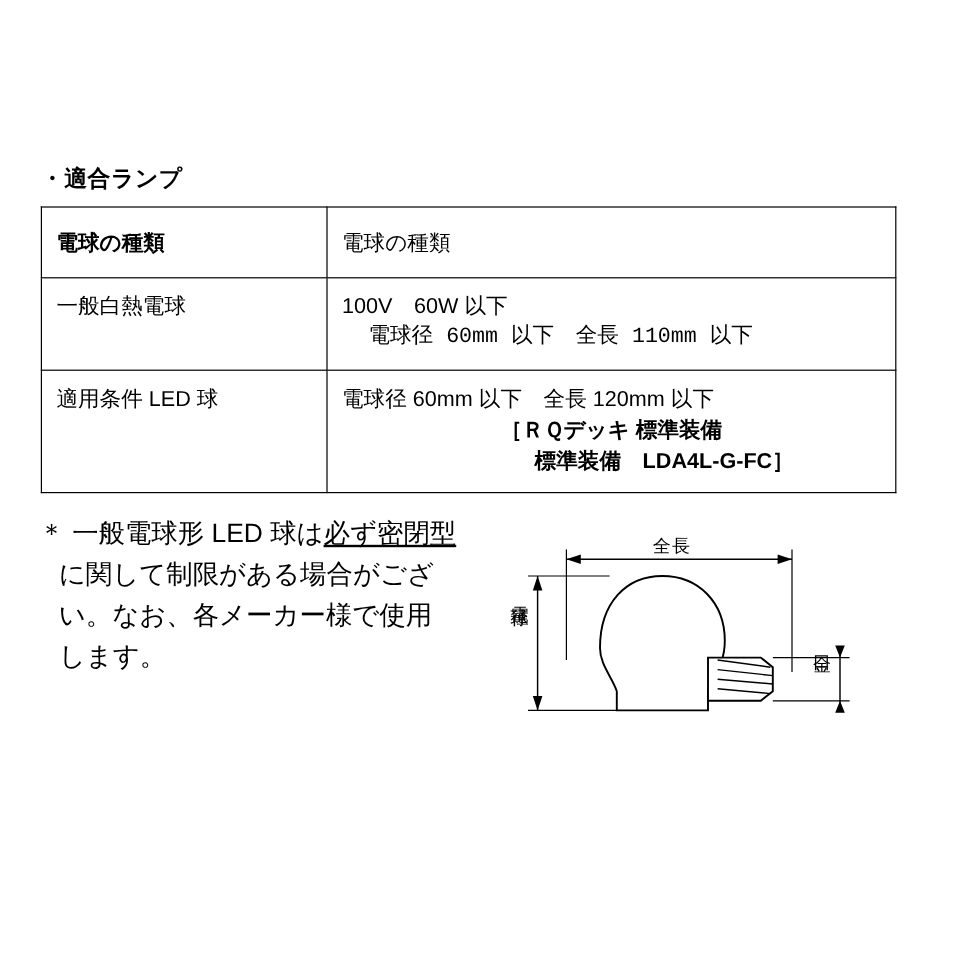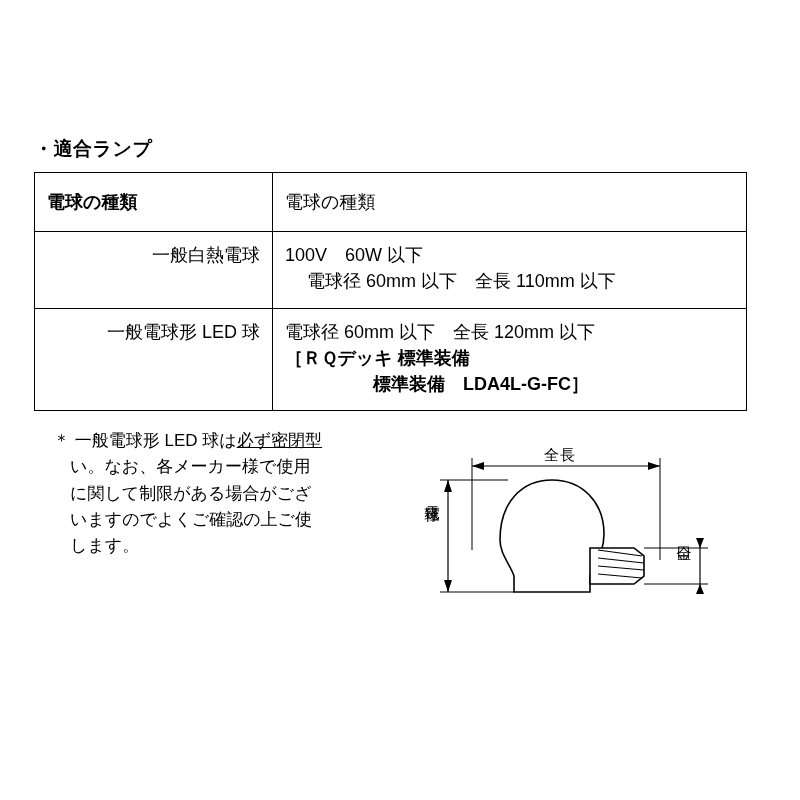--- a/index.html
+++ b/index.html
@@ -48,45 +48,45 @@
   }
   .col-a { width: 238px; }
   .col-b { width: 474px; }
 
   .cell-inner {
     padding: 10px 12px 10px 12px;
     font-size: 18px;
     line-height: 1.45;
   }
   .cell-center {
-    text-align: right;
+    text-align: left;
   }
   .row-head .cell-inner {
     padding-top: 16px;
     padding-bottom: 16px;
   }
   .row-head td:first-child .cell-inner {
     text-align: left;
     font-weight: bold;
   }
   .row1 .cell-inner { padding-top: 10px; padding-bottom: 14px; }
   .row2 .cell-inner { padding-top: 10px; padding-bottom: 12px; }
 
   .line { display: block; white-space: pre; }
-  .bold { font-weight: bold; }
-  .indent-1 { padding-left: 22px; }
+  .bold { font-weight: bold; text-align: center; }
+  .indent-1 { padding-left: 22px; font-family: Liberation Mono, monospace; }
   .indent-2 { padding-left: 88px; }
 
   
   .note {
     position: absolute;
-    left: 53px;
+    left: 32px;
     top: 428px;
     width: 360px;
-    font-size: 17px;
+    font-size: 22px;
     line-height: 1.55;
   }
   .note .nline { display: block; white-space: pre; }
   .underline { text-decoration: underline; }
   .note-hang { padding-left: 17px; }
 
   
   .diagram {
     position: absolute;
     left: 412px;
@@ -137,38 +137,37 @@
         <td>
           <div class="cell-inner">
             <span class="line">100V　60W 以下</span>
             <span class="line indent-1">電球径 60mm 以下　全長 110mm 以下</span>
           </div>
         </td>
       </tr>
 
       <tr class="row2">
         <td>
-          <div class="cell-inner cell-center">一般電球形 LED 球</div>
+          <div class="cell-inner cell-center">適用条件 LED 球</div>
         </td>
         <td>
           <div class="cell-inner">
             <span class="line">電球径 60mm 以下　全長 120mm 以下</span>
             <span class="line bold">［ＲＱデッキ 標準装備</span>
             <span class="line bold indent-2">標準装備　LDA4L-G-FC］</span>
           </div>
         </td>
       </tr>
     </tbody>
   </table>
 
   <div class="note">
     <span class="nline">＊ 一般電球形 LED 球は<span class="underline">必ず密閉型</span></span>
+    <span class="nline note-hang">に関して制限がある場合がござ</span>
     <span class="nline note-hang">い。なお、各メーカー様で使用</span>
-    <span class="nline note-hang">に関して制限がある場合がござ</span>
-    <span class="nline note-hang">いますのでよくご確認の上ご使</span>
     <span class="nline note-hang">します。</span>
   </div>
 
   <div class="diagram">
     <svg width="330" height="210" viewBox="0 0 330 210">
 
       <path d="M 88 110
                C 88 72, 110 50, 140 50
                C 170 50, 192 72, 192 104
                C 192 124, 182 134, 178 146

